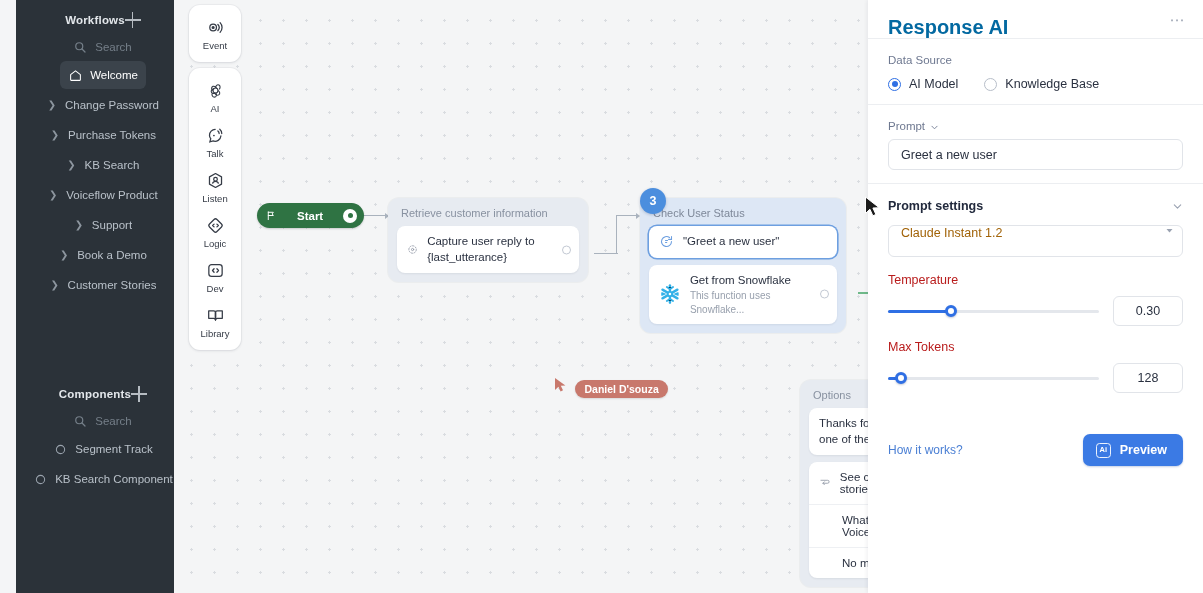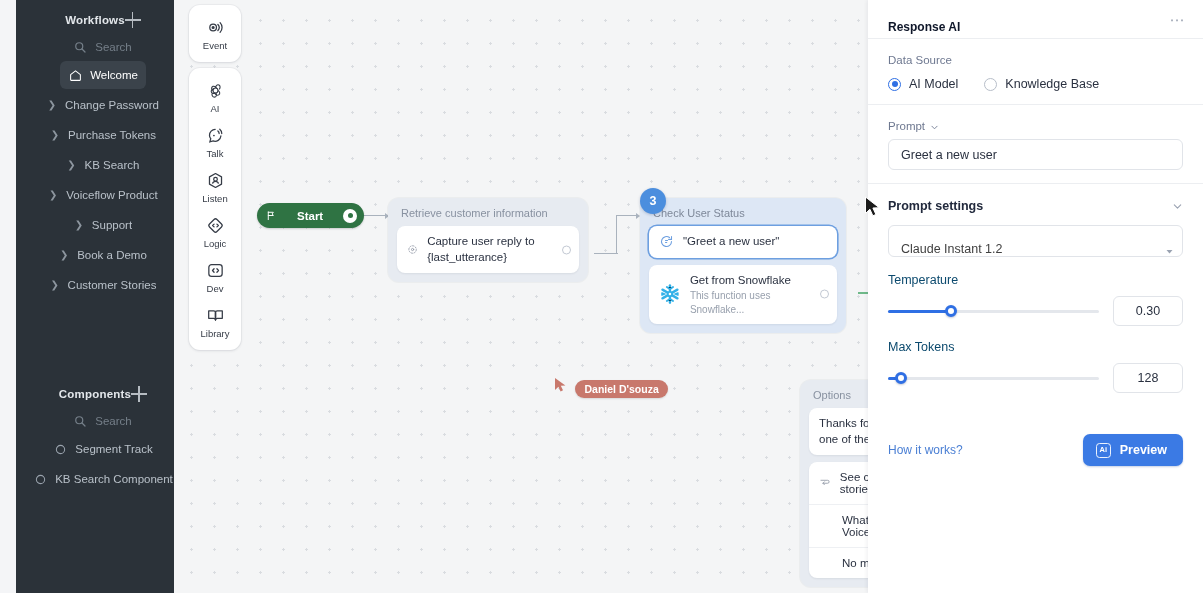--- a/index.html
+++ b/index.html
@@ -169,21 +169,21 @@
   .panel {
     position: absolute; right: 0; top: 0; width: 335px; height: 593px;
     background: #fff; z-index: 20;
     box-shadow: -1px 0 4px rgba(25,35,60,.07);
     display: flex; flex-direction: column;
   }
   .panel-head {
     height: 39px; display: flex; align-items: center; justify-content: space-between;
     padding: 0 17px 0 20px; border-bottom: 1px solid #eceef1;
   }
-  .panel-title { font-size: 12px; font-weight: 700; color: #0f172a; margin-top: 16px; }
+  .panel-title { font-size: 20px; font-weight: 700; color: #0369a1; margin-top: 16px; }
   .dots { color: #9aa2b1; font-size: 15px; letter-spacing: 1.5px; cursor: pointer; line-height: 1; }
   .panel-sec { padding: 15px 20px 13px; border-bottom: 1px solid #eceef1; }
   .fld-label { font-size: 11.5px; color: #6e7890; margin-bottom: 11px; }
   .radio-row { display: flex; align-items: center; gap: 26px; }
   .radio { display: flex; align-items: center; gap: 8px; cursor: pointer; }
   .radio .dot {
     width: 13px; height: 13px; border-radius: 50%;
     border: 1.5px solid #b7bec9; background: #fff;
     display: flex; align-items: center; justify-content: center;
   }
@@ -195,29 +195,29 @@
     font-size: 11.5px; color: #6e7890; margin-bottom: 7px;
     display: flex; align-items: flex-end; gap: 5px; cursor: pointer;
   }
   .input-box {
     height: 31px; border: 1px solid #e1e4e9; border-radius: 6px;
     display: flex; align-items: center; padding: 0 12px;
     font-size: 12.5px; color: #2a3140; background: #fff; cursor: text;
   }
   .select-box {
     height: 32px; border: 1px solid #e1e4e9; border-radius: 6px;
-    display: flex; align-items: flex-end; justify-content: space-between;
-    padding: 0 8px 0 12px; font-size: 12.5px; color: #404040; cursor: pointer;
+    display: flex; align-items: flex-start; justify-content: space-between;
+    padding: 0 8px 0 12px; font-size: 12.5px; color: #a16207; cursor: pointer;
   }
   .collapse-head {
     display: flex; align-items: center; justify-content: space-between;
     margin-bottom: 12px; cursor: pointer;
   }
   .collapse-title { font-size: 12.5px; font-weight: 700; color: #222a3d; }
-  .slider-label { font-size: 12.5px; color: #0c4a6e; font-weight: 500; margin-bottom: 9px; }
+  .slider-label { font-size: 12.5px; color: #b91c1c; font-weight: 500; margin-bottom: 9px; }
   .slider-row { display: flex; align-items: center; gap: 14px; margin-bottom: 14px; }
   .slider { position: relative; flex: 1; height: 14px; cursor: pointer; }
   .track {
     position: absolute; left: 0; right: 0; top: 6px; height: 3px;
     background: #e4e7ec; border-radius: 2px;
   }
   .track-fill {
     position: absolute; left: 0; top: 6px; height: 3px;
     background: #2f6fe4; border-radius: 2px;
   }

